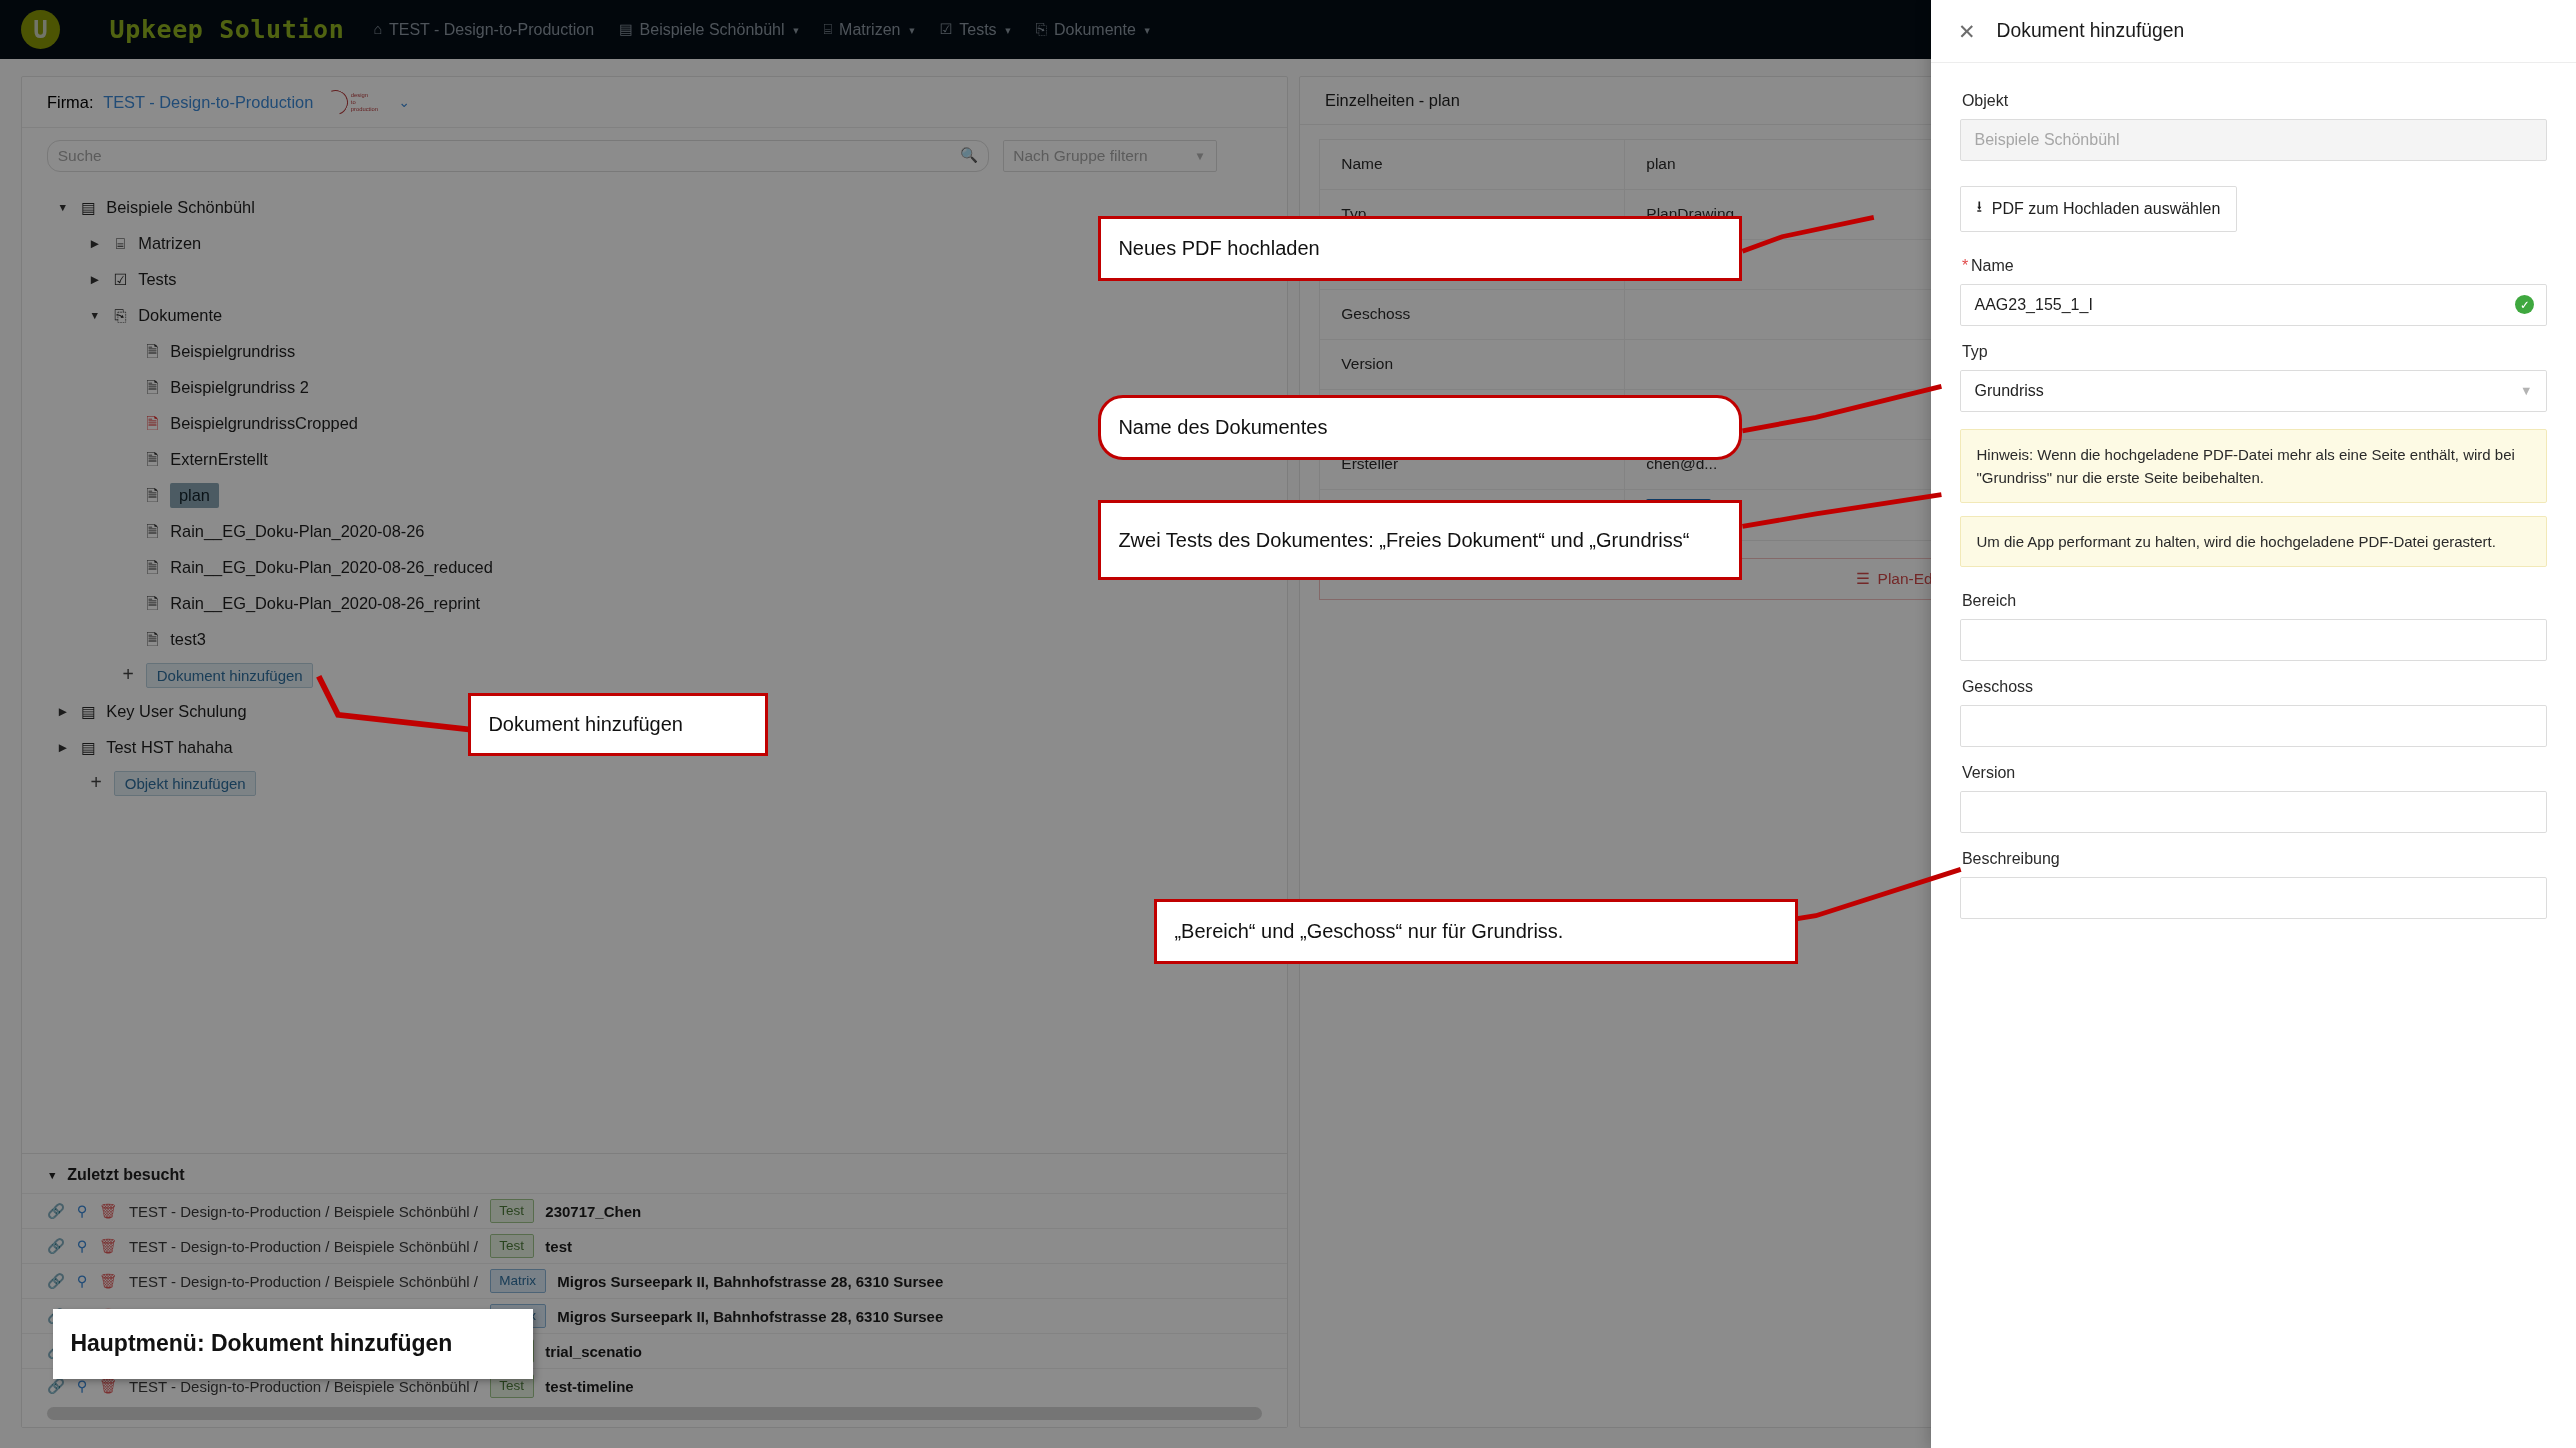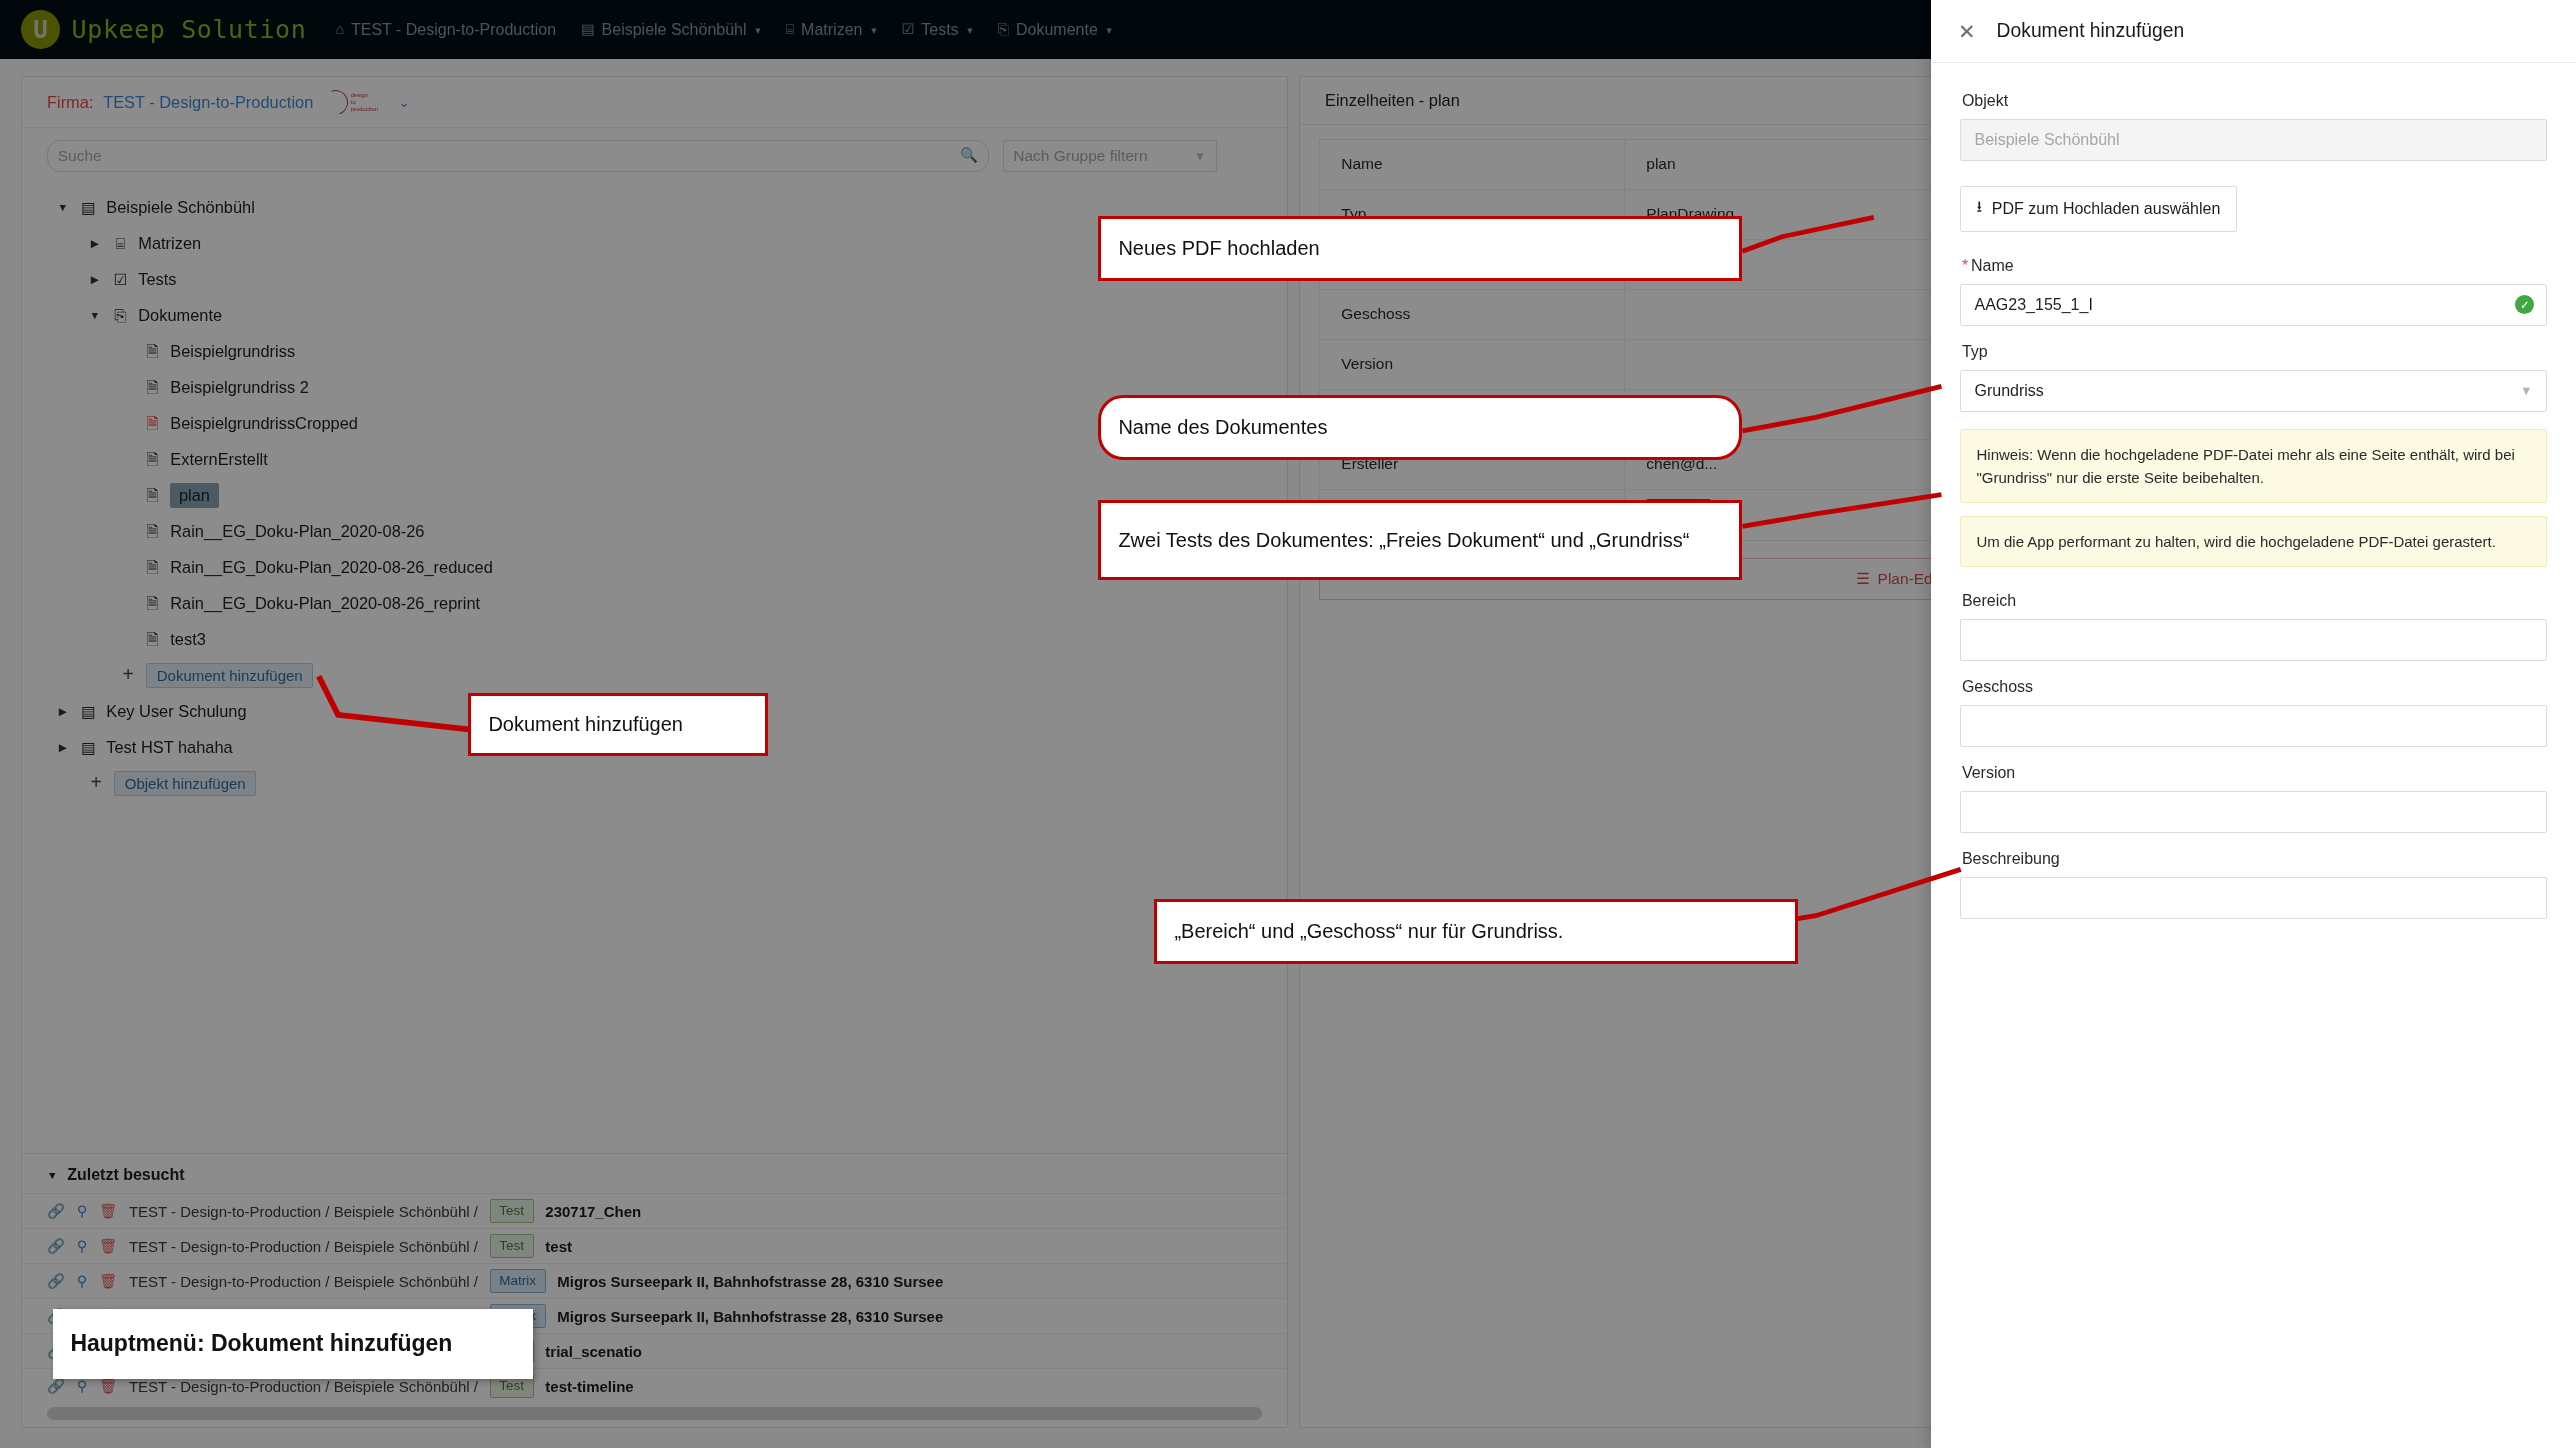--- a/index.html
+++ b/index.html
@@ -41,23 +41,24 @@
   .brand-logo {
     width: 39px; height: 39px; border-radius: 50%;
     background: #8a9a06;
     display: flex; align-items: center; justify-content: center;
     font-size: 24px; color: #cfd6c0; font-weight: bold;
     font-family: "DejaVu Sans Mono", monospace;
   }
   .brand-name {
     color: #93b520;
     font-size: 25px;
-    font-weight: normal;
+    font-weight: bold;
     letter-spacing: 0.6px;
     font-family: "DejaVu Sans Mono", monospace;
+    margin-left: 38px;
   }
   .nav-items { display: flex; align-items: center; gap: 25px; margin-left: 29px; }
   .nav-item {
     display: flex; align-items: center; gap: 6.8px;
     color: #8e99a4; font-size: 16px; cursor: pointer;
     white-space: nowrap;
   }
   .nav-item .caret { font-size: 10.6px; margin-left: 1.9px; }
   .nav-ico { display:inline-block; line-height: 1; font-size: 14.5px; }
 
@@ -77,21 +78,21 @@
     background: #ffffff;
     border-radius: 1.9px;
   }
   .firma-bar {
     height: 51px;
     display: flex; align-items: center;
     padding: 0 25px;
     border-bottom: 1px solid #ececec;
     gap: 9.7px;
   }
-  .firma-label { font-size: 16.4px; color: #ef4444; text-align: right; }
+  .firma-label { font-size: 16.4px; color: #000000; text-align: right; }
   .firma-value { font-size: 16.4px; color: #3d8ad8; cursor: pointer; }
   .firma-logo {
     width: 60px; height: 33px;
     display:flex; align-items:center; gap:2.9px;
     position: relative;
   }
   .firma-logo .swirl {
     width: 25px; height: 25px; border-radius: 50%;
     border: 1.9px solid #b5393b;
     border-left-color: transparent;

